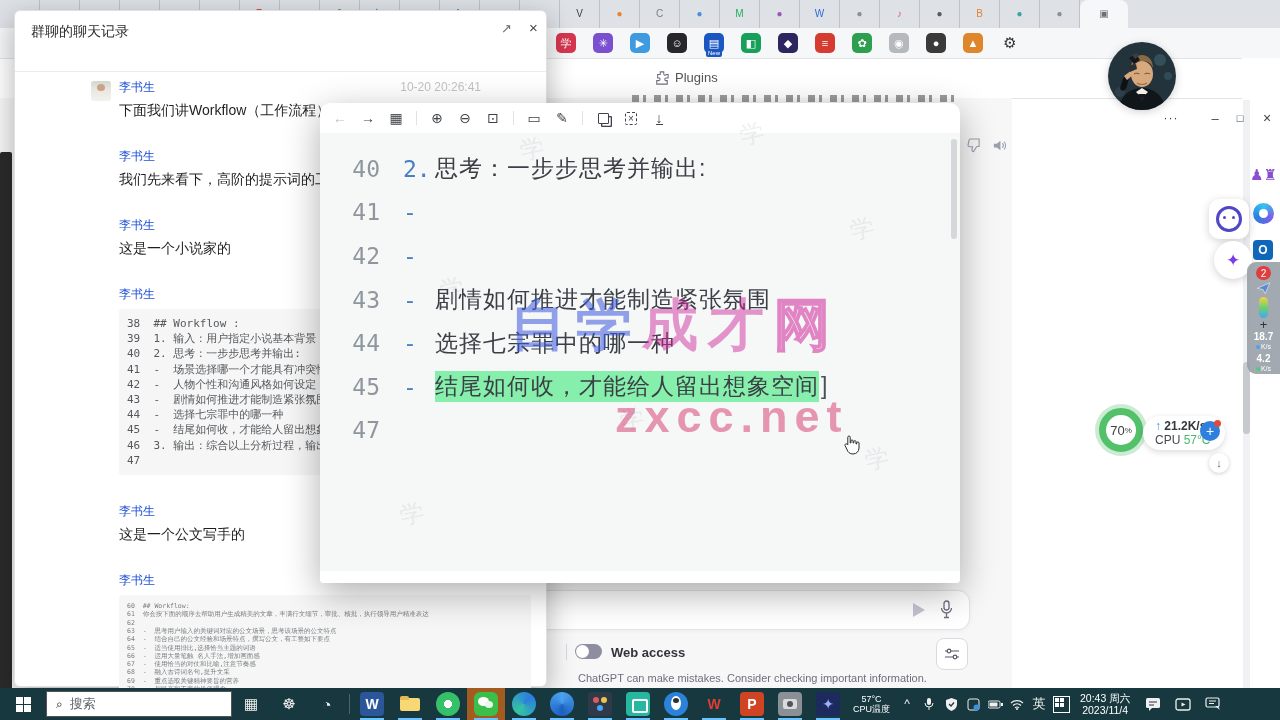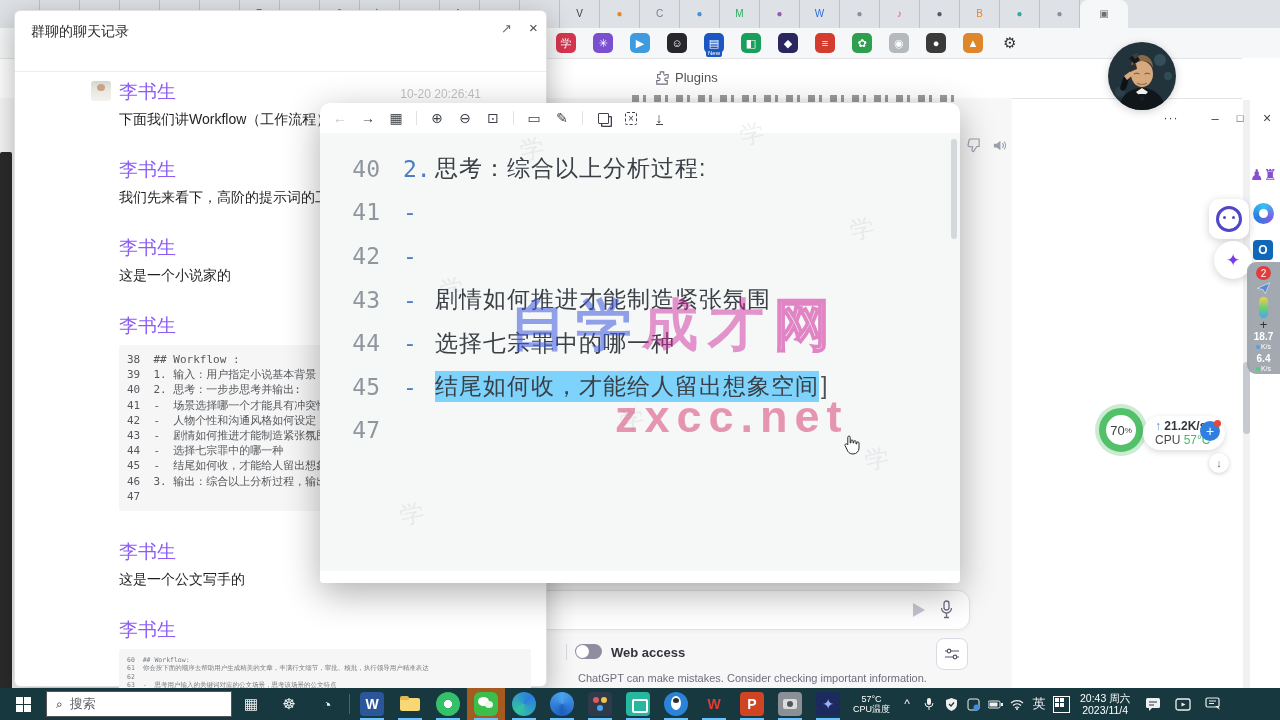--- a/index.html
+++ b/index.html
@@ -64,21 +64,21 @@
   .chat-share{position:absolute;left:486px;top:10px;font-size:13px;color:#6b6b6b;}
   .chat-close{position:absolute;left:514px;top:8px;font-size:15px;color:#4a4a4a;}
   .chat-divider{position:absolute;left:0;top:60px;width:531px;height:1px;background:#ededed;}
   .chat-msgs{position:absolute;left:104px;top:68px;width:380px;}
   .msg{position:relative;margin-bottom:28px;width:362px;}
   .msg .avatar{display:none;position:absolute;left:-28px;top:2px;width:20px;height:20px;border-radius:3px;
                background:linear-gradient(180deg,#cfd8cf 0%,#e9e6df 40%,#f4f2ee 100%);overflow:hidden;}
   .msg .avatar::after{content:"";position:absolute;left:6px;top:3px;width:8px;height:7px;border-radius:50%;background:#caa287;}
   .msg.first .avatar{display:block;}
   .mhead{display:flex;justify-content:space-between;align-items:baseline;}
-  .mname{color:#8b5cf6;font-size:19px;}
+  .mname{color:#1d4ed8;font-size:12px;}
   .mtime{color:#c0c3c5;font-size:12px;}
   .mtime:empty{display:none;}
   .mtext{margin-top:5px;color:#1f1f1f;font-size:14px;line-height:19px;white-space:nowrap;}
   .mtext:empty{display:none;}
   .mcode{margin:6px 0 0 0;background:#f6f6f6;border-radius:3px;padding:7px 8px;width:420px;box-sizing:border-box;
          font-family:"DejaVu Sans Mono","Liberation Mono",monospace;font-size:11px;line-height:15.2px;
          color:#55585c;white-space:pre;overflow:hidden;}
   .mcode:empty{display:none;}
   .msg.tiny .mcode{font-size:6.5px;line-height:8.3px;color:#7a7d80;width:412px;}
 
@@ -106,21 +106,21 @@
   .vbody{position:absolute;left:0;top:30px;width:640px;height:438px;background:#f6f7f7;overflow:hidden;
          padding-top:14px;box-sizing:border-box;}
   .vfooter{position:absolute;left:0;bottom:0;width:640px;height:12px;background:#fff;border-radius:0 0 4px 4px;}
   .line{display:flex;align-items:center;height:43.6px;font-size:23px;}
   .line .no{box-sizing:border-box;width:83px;padding-right:23px;text-align:right;color:#8f979e;
             font-family:"DejaVu Sans Mono","Liberation Mono",monospace;}
   .line .marker{min-width:32px;color:#4a7fc0;font-family:"DejaVu Sans Mono","Liberation Mono",monospace;}
   .line .txt{color:#3a4046;letter-spacing:1px;}
   .line .suffix{color:#4a5056;margin-left:2px;}
   .line.h .marker,.line.h .txt{color:#c9493e;letter-spacing:2px;}
-  .line.sel .txt{background:#7dd3fc;}
+  .line.sel .txt{background:#86efac;}
   .vscroll{position:absolute;right:3px;top:36px;width:6px;height:100px;background:#d5d8db;border-radius:3px;}
 
   
   .wm1{position:absolute;left:190px;top:185px;font-size:56px;font-weight:bold;letter-spacing:10px;
        pointer-events:none;white-space:nowrap;}
   .wm1 .wa{color:rgba(58,88,220,.55);}
   .wm1 .wb{color:rgba(205,38,155,.48);}
   .wm1 .wc{color:transparent;-webkit-text-stroke:2px rgba(205,38,155,.55);}
   .wm2{position:absolute;left:295px;top:288px;font-size:45px;font-weight:bold;letter-spacing:7px;
        color:rgba(214,51,108,.5);pointer-events:none;}
@@ -559,21 +559,21 @@
     <div class="vctrl vmore">···</div>
     <div class="vctrl vmin">–</div>
     <div class="vctrl vmax">□</div>
     <div class="vctrl vclose">×</div>
 
     <div class="vbody">
 
         <div class="line">
           <span class="no">40</span>
           <span class="marker">2.</span>
-          <span class="txt">思考：综合以上分析过程:</span>
+          <span class="txt">思考：一步步思考并输出:</span>
           <span class="suffix"></span>
         </div>
         <div class="line">
           <span class="no">41</span>
           <span class="marker">-</span>
           <span class="suffix"></span>
         </div>
         <div class="line">
           <span class="no">42</span>
           <span class="marker">-</span>
@@ -657,21 +657,21 @@
     <svg width="15" height="13" viewBox="0 0 16 14">
       <path d="M1 7l14-6-5 12-2.5-4.5L1 7z" fill="#5b8ad0" stroke="#fff" stroke-width=".6"></path>
     </svg>
     <div class="capsule"></div>
     <div class="panel-plus">+</div>
     <div class="speed">
       <span>18.7</span>
       <small><span class="dot-b"></span><span>K/s</span></small>
     </div>
     <div class="speed">
-      <span>6.4</span>
+      <span>4.2</span>
       <small><span class="dot-g"></span><span>K/s</span></small>
     </div>
   </div>
 
   <div class="abs cpu-ring">
     <span>70</span>
       <small>%</small>
   </div>
   <div class="abs cpu-pill">
     <div class="net-line"><span class="up">↑</span> <span>21.2K/s</span></div>

